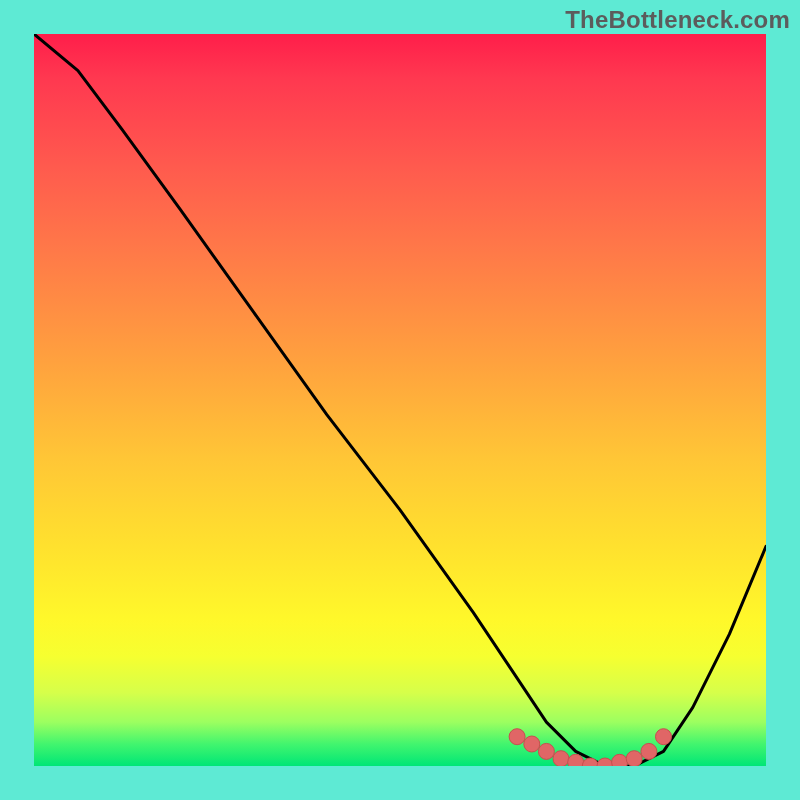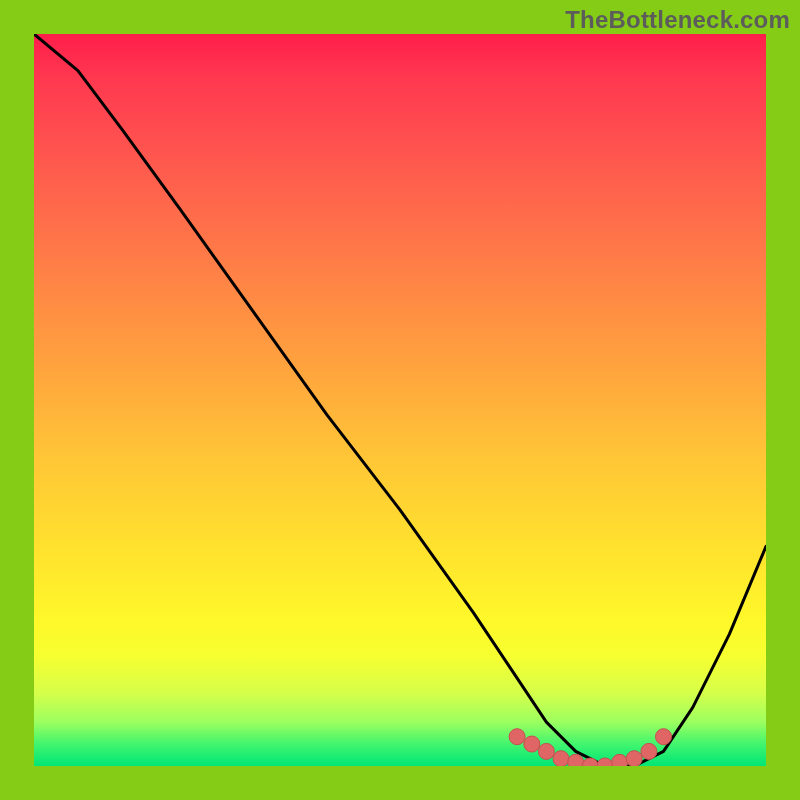--- a/index.html
+++ b/index.html
@@ -9,21 +9,21 @@
     height: 800px;
     background: #000;
     overflow: hidden;
   }
   .frame {
     position: absolute;
     left: 0;
     top: 0;
     width: 800px;
     height: 800px;
-    background: #84cc16;
+    background: #5eead4;
   }
   .plot {
     position: absolute;
     left: 34px;
     top: 34px;
     width: 732px;
     height: 732px;
     
     background: linear-gradient(
       to bottom,

